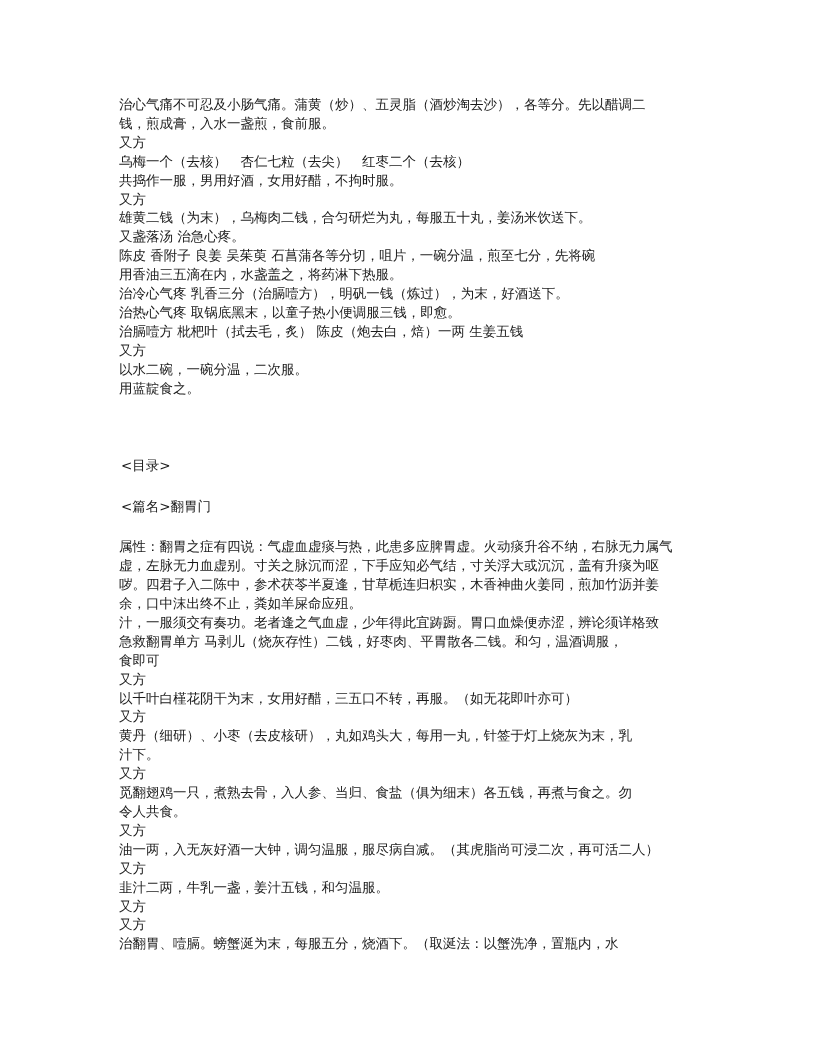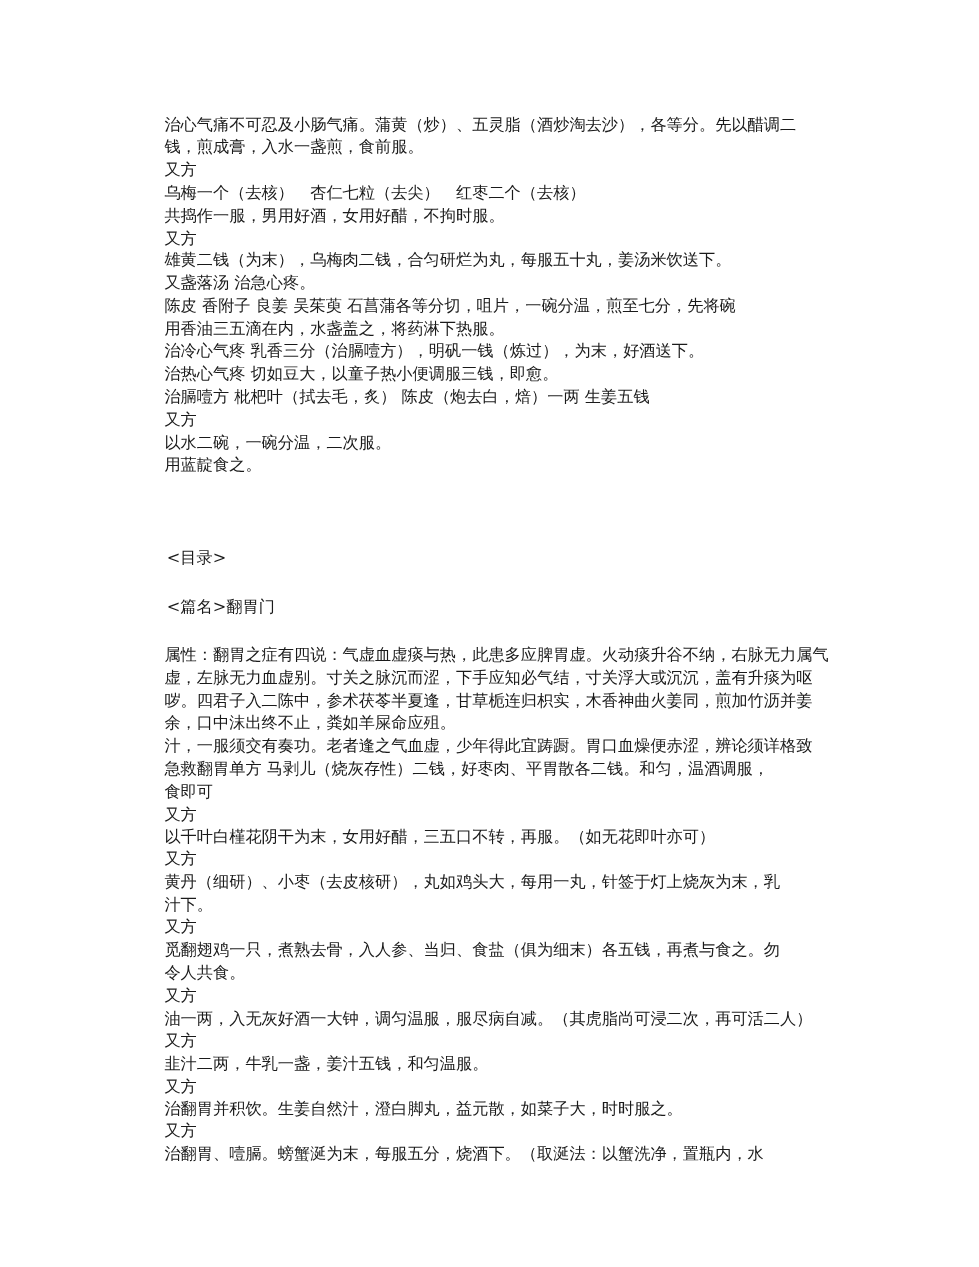--- a/index.html
+++ b/index.html
@@ -1,18 +1,18 @@
 <!DOCTYPE html>
 <html><head>
   <meta charset="utf-8">
   <style>
     html, body { margin: 0; padding: 0; background: #ffffff; }
     body { width: 816px; height: 1056px; position: relative; overflow: hidden; }
     .page {
-      position: absolute; left: 137px; top: 95px; width: 600px;
+      position: absolute; left: 119px; top: 95px; width: 600px;
       font-family: "DejaVu Serif", "Liberation Serif", serif;
       font-size: 13.5px; line-height: 18.9px; color: #1a1a1a;
     }
     .line { white-space: nowrap; margin: 0; }
     .gap-large { height: 56px; }
     .gap-small { height: 19px; }
     .heading { margin: 2px; }
   </style>
 </head>
 <body>
@@ -23,21 +23,21 @@
     <p class="line">钱，煎成膏，入水一盏煎，食前服。</p>
     <p class="line">又方</p>
     <p class="line">乌梅一个（去核）　杏仁七粒（去尖）　红枣二个（去核）</p>
     <p class="line">共捣作一服，男用好酒，女用好醋，不拘时服。</p>
     <p class="line">又方</p>
     <p class="line">雄黄二钱（为末），乌梅肉二钱，合匀研烂为丸，每服五十丸，姜汤米饮送下。</p>
     <p class="line">又盏落汤 治急心疼。</p>
     <p class="line">陈皮 香附子 良姜 吴茱萸 石菖蒲各等分切，咀片，一碗分温，煎至七分，先将碗</p>
     <p class="line">用香油三五滴在内，水盏盖之，将药淋下热服。</p>
     <p class="line">治冷心气疼 乳香三分（治膈噎方），明矾一钱（炼过），为末，好酒送下。</p>
-    <p class="line">治热心气疼 切如豆大，以童子热小便调服三钱，即愈。</p>
+    <p class="line">治热心气疼 取锅底黑末，以童子热小便调服三钱，即愈。</p>
     <p class="line">治膈噎方 枇杷叶（拭去毛，炙） 陈皮（炮去白，焙）一两 生姜五钱</p>
     <p class="line">又方</p>
     <p class="line">以水二碗，一碗分温，二次服。</p>
     <p class="line">用蓝靛食之。</p>
   </div>
 
   <div class="gap-large"></div>
 
   <p class="line heading">&lt;目录&gt;</p>
   <div class="gap-small"></div>
@@ -58,17 +58,16 @@
     <p class="line">黄丹（细研）、小枣（去皮核研），丸如鸡头大，每用一丸，针签于灯上烧灰为末，乳</p>
     <p class="line">汁下。</p>
     <p class="line">又方</p>
     <p class="line">觅翻翅鸡一只，煮熟去骨，入人参、当归、食盐（俱为细末）各五钱，再煮与食之。勿</p>
     <p class="line">令人共食。</p>
     <p class="line">又方</p>
     <p class="line">油一两，入无灰好酒一大钟，调匀温服，服尽病自减。（其虎脂尚可浸二次，再可活二人）</p>
     <p class="line">又方</p>
     <p class="line">韭汁二两，牛乳一盏，姜汁五钱，和匀温服。</p>
     <p class="line">又方</p>
-    <p class="line">治翻胃并积饮。生姜自然汁，澄白脚丸，益元散，如菜子大，时时服之。</p>
     <p class="line">又方</p>
     <p class="line">治翻胃、噎膈。螃蟹涎为末，每服五分，烧酒下。（取涎法：以蟹洗净，置瓶内，水</p>
   </div>
 </div>
 
 </body></html>

